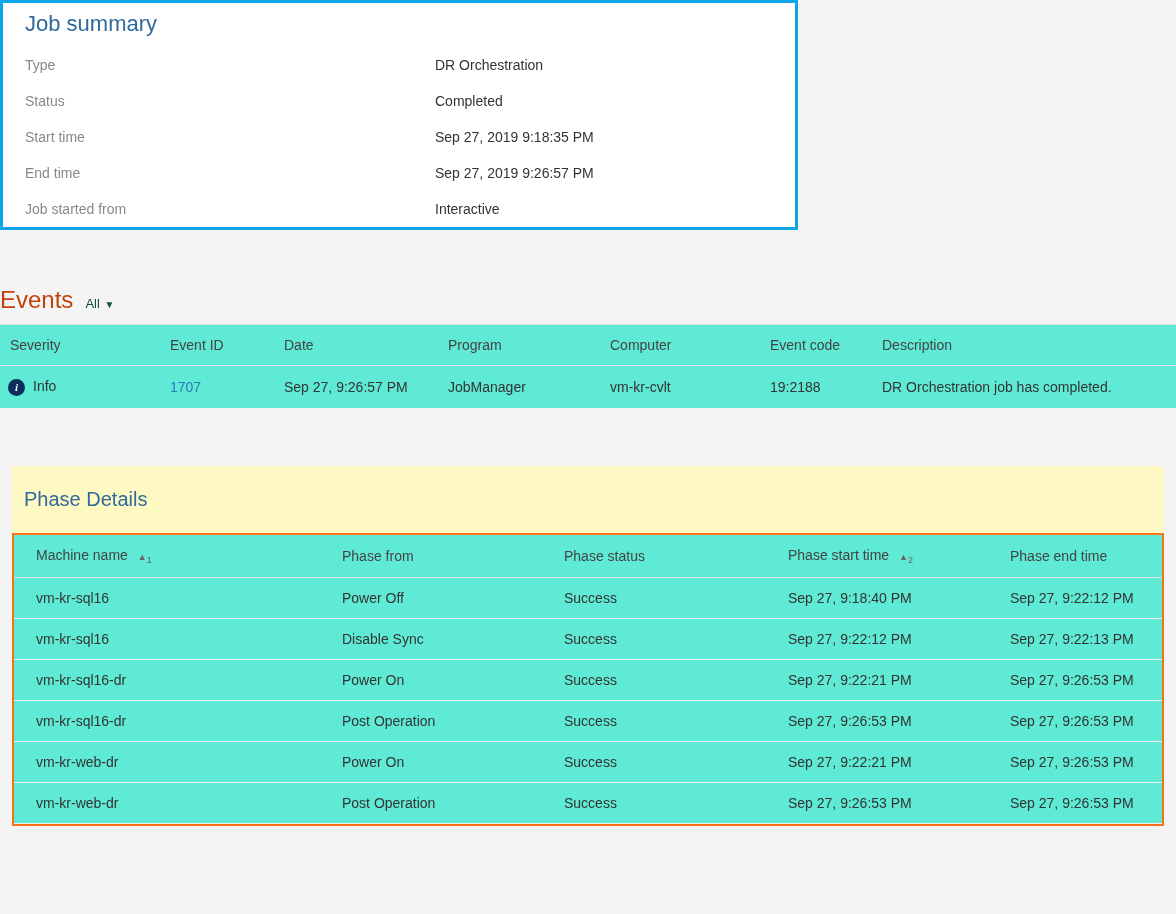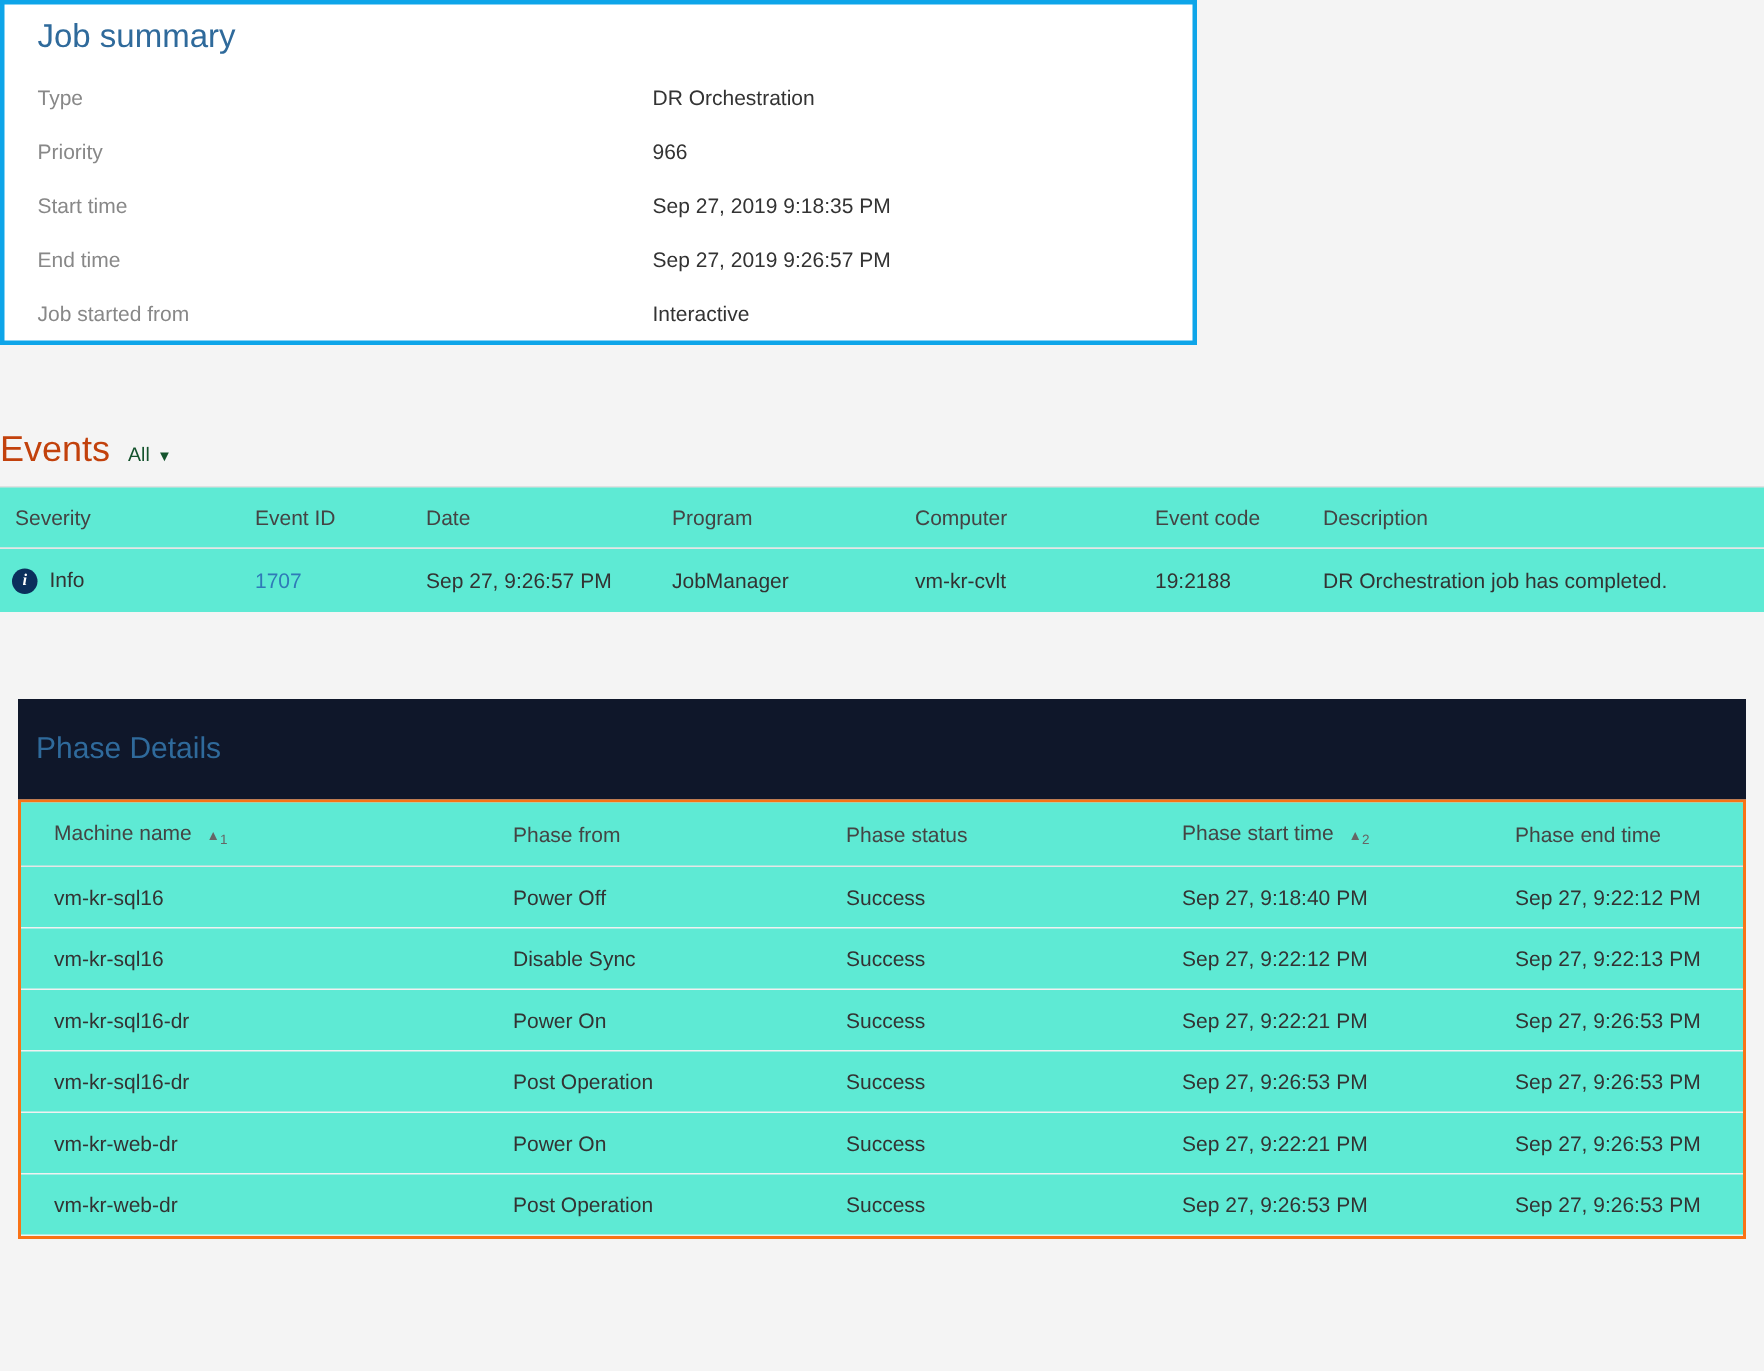--- a/index.html
+++ b/index.html
@@ -108,21 +108,21 @@
 }
 .phase-card {
   border: 2px solid #f97316;
   background: #fff;
 }
 .phase-title {
   color: #2f6a9b;
   font-size: 20px;
   font-weight: 400;
   padding: 22px 0 22px 12px;
-  background: #0f172a;
+  background: #fef9c3;
 }
 .phase-table thead th {
   padding: 12px 8px;
   border-top: none;
 }
 .phase-table thead th:first-child { padding-left: 22px; }
 .phase-table tbody td:first-child { padding-left: 22px; }
 .phase-table tbody tr { border-bottom: 1px solid #f1f1f1; }
 .sort-icon {
   display: inline-block;
@@ -139,22 +139,22 @@
 <body>
 
 <div class="card job-summary-card">
   <h2 class="section-title">Job summary</h2>
   <div id="summary-rows">
       <div class="summary-row">
         <div class="summary-label">Type</div>
         <div class="summary-value">DR Orchestration</div>
       </div>
       <div class="summary-row">
-        <div class="summary-label">Priority</div>
-        <div class="summary-value">966</div>
+        <div class="summary-label">Status</div>
+        <div class="summary-value">Completed</div>
       </div>
       <div class="summary-row">
         <div class="summary-label">Start time</div>
         <div class="summary-value">Sep 27, 2019 9:18:35 PM</div>
       </div>
       <div class="summary-row">
         <div class="summary-label">End time</div>
         <div class="summary-value">Sep 27, 2019 9:26:57 PM</div>
       </div>
       <div class="summary-row">

